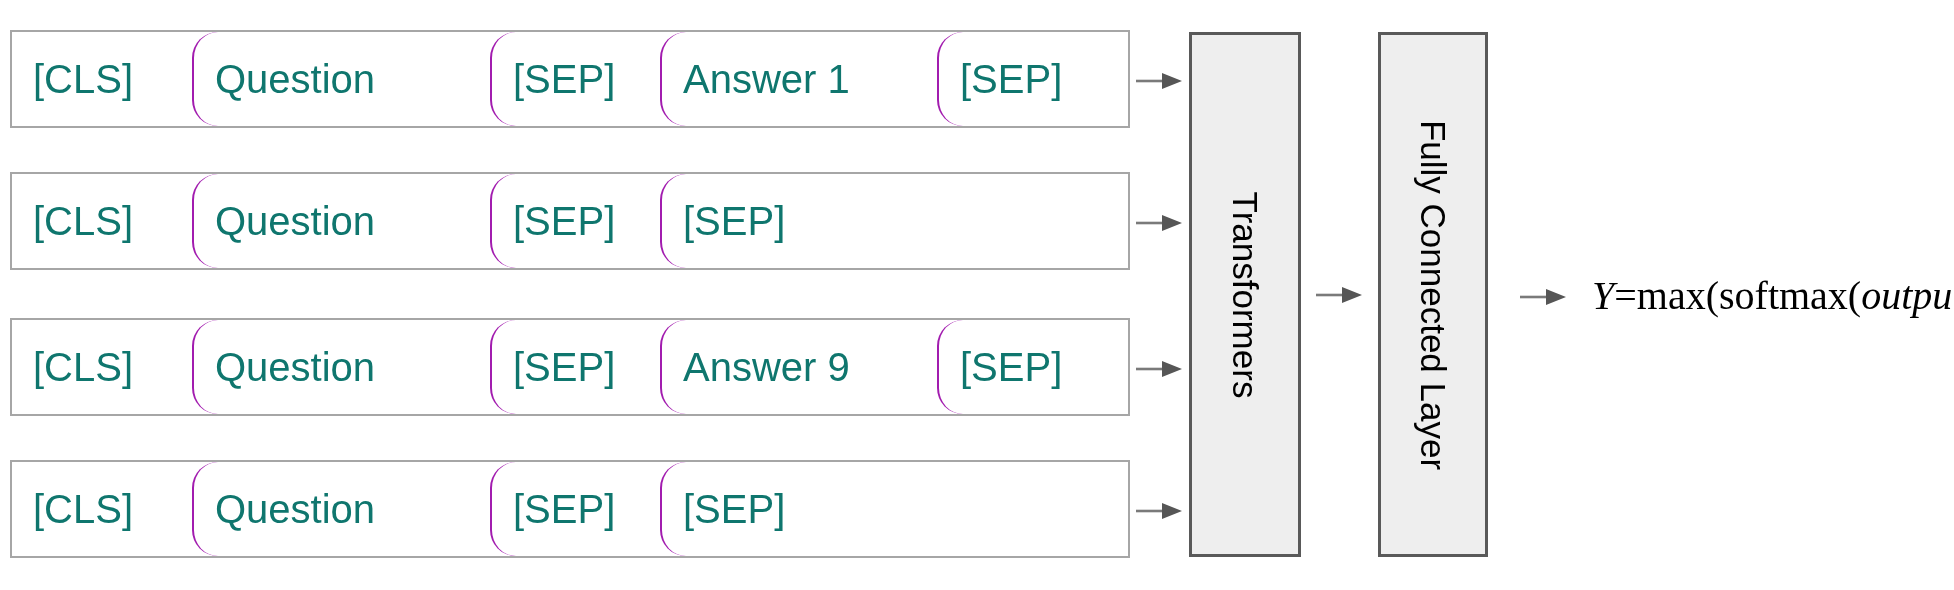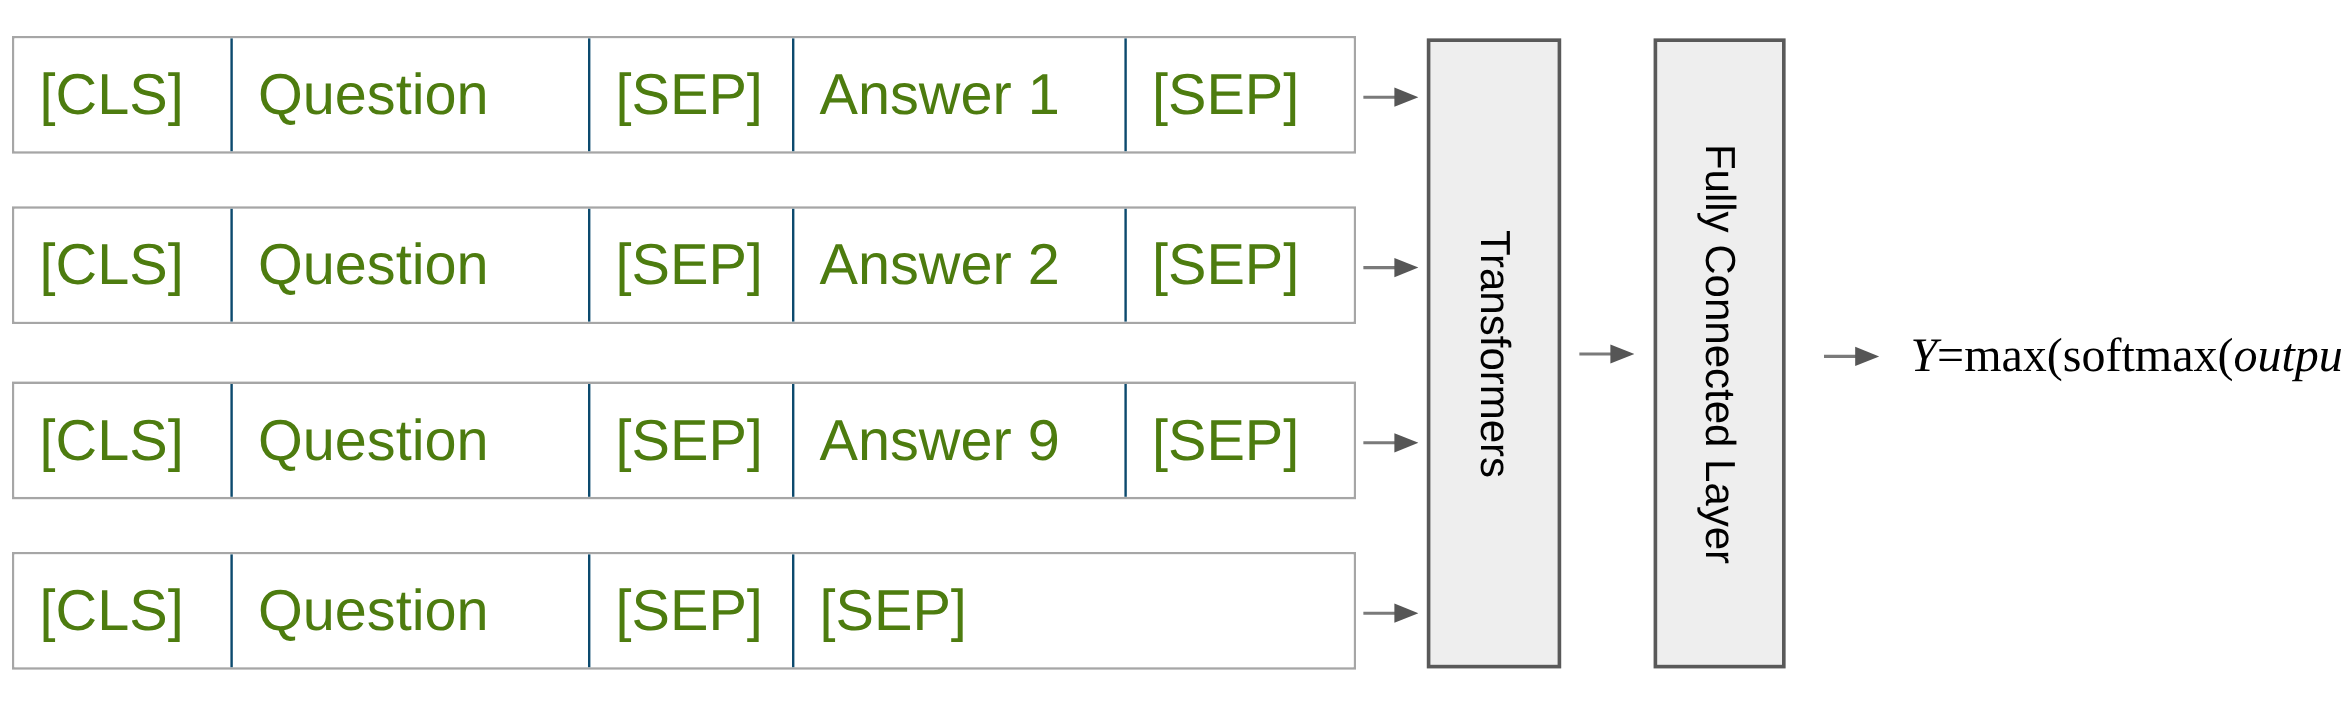--- a/index.html
+++ b/index.html
@@ -18,25 +18,25 @@
     box-sizing:border-box;
     display:flex;
     border:2px solid #a6a6a6;
     background:#ffffff;
   }
   .row-1{top:30px}.row-2{top:172px}.row-3{top:318px}.row-4{top:460px}
   .cell{
     box-sizing:border-box;
     display:flex;align-items:center;
     padding-left:21px;
-    font-size:48px;color:#4d7c0f;
+    font-size:40px;color:#0f766e;
     white-space:nowrap;overflow:hidden;
     background:#ffffff;
   }
-  .cell + .cell{border-left:2px solid #0c4a6e;}
+  .cell + .cell{border-left:2px solid #a21caf;border-radius:26px;}
   .c-cls{width:180px}
   .c-q{width:298px}
   .c-sep1{width:170px}
   .c-ans{width:277px;}
   .c-sep2{flex:1}
   
   .vbox{
     position:absolute;top:32px;height:525px;
     box-sizing:border-box;
     background:#eeeeee;
@@ -76,21 +76,20 @@
     <div class="cell c-cls">[CLS]</div>
     <div class="cell c-q">Question</div>
     <div class="cell c-sep1">[SEP]</div>
     <div class="cell c-ans">Answer 1</div>
     <div class="cell c-sep2">[SEP]</div>
   </div>
   <div class="seq-row row-2">
     <div class="cell c-cls">[CLS]</div>
     <div class="cell c-q">Question</div>
     <div class="cell c-sep1">[SEP]</div>
-    <div class="cell c-ans">Answer 2</div>
     <div class="cell c-sep2">[SEP]</div>
   </div>
   <div class="seq-row row-3">
     <div class="cell c-cls">[CLS]</div>
     <div class="cell c-q">Question</div>
     <div class="cell c-sep1">[SEP]</div>
     <div class="cell c-ans">Answer 9</div>
     <div class="cell c-sep2">[SEP]</div>
   </div>
   <div class="seq-row row-4">

